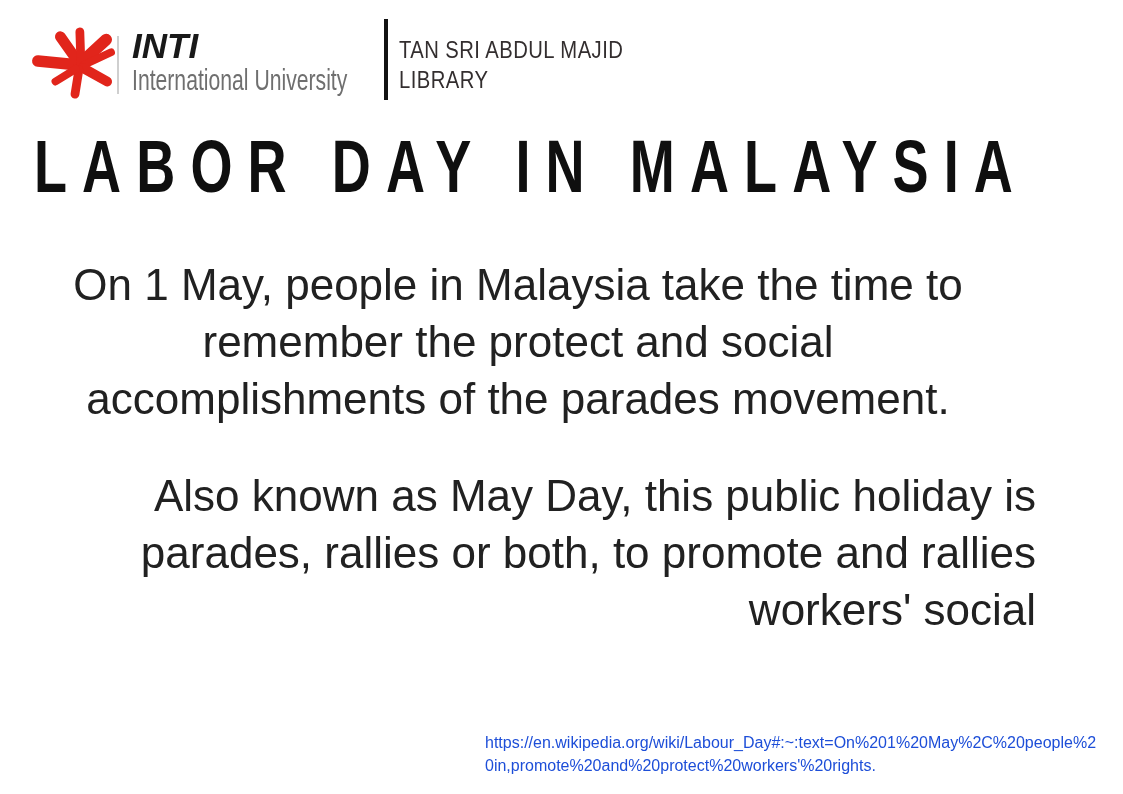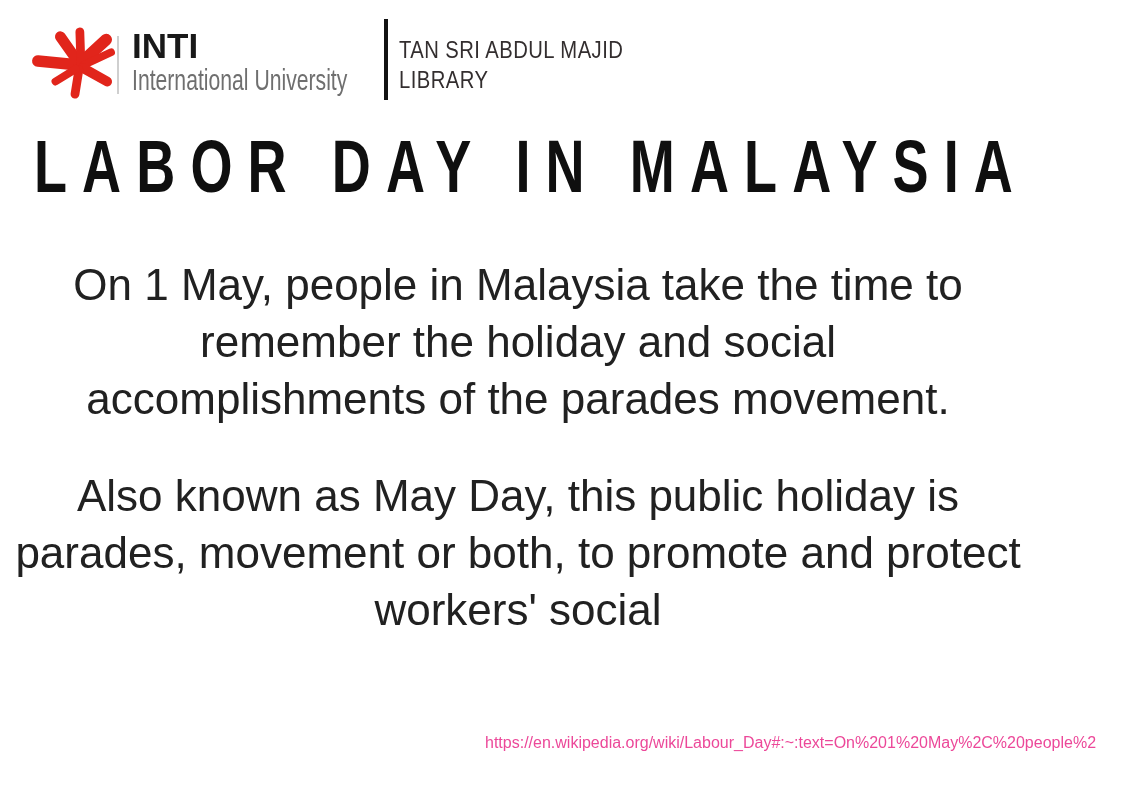--- a/index.html
+++ b/index.html
@@ -36,20 +36,21 @@
     position: absolute;
     left: 132px;
     top: 28px;
   }
   .org-name {
     font-size: 35px;
     font-weight: bold;
     color: #191919;
     line-height: 1.0;
     letter-spacing: 0px;
+    font-style: italic;
   }
   .org-subtitle {
     margin-top: 3px;
     font-size: 29px;
     color: #6f6f6f;
     line-height: 1.0;
     transform: scaleX(0.73);
     transform-origin: left center;
     white-space: nowrap;
   }
@@ -96,30 +97,30 @@
     left: 0;
     width: 1036px;
     text-align: center;
     font-size: 44px;
     line-height: 57px;
     color: #212121;
     letter-spacing: 0px;
   }
   .para span { display: block; }
   .p1 { top: 256px; }
-  .p2 { top: 467px; }
+  .p2 { top: 467px; text-align: right; }
 
   
   .source {
     position: absolute;
     left: 485px;
     top: 731px;
     font-size: 16px;
     line-height: 23px;
-    color: #ec4899;
+    color: #1d4ed8;
     white-space: nowrap;
   }
 </style>
 </head>
 <body>
 
 <div class="slide">
 
   <svg class="logo-star" viewBox="0 0 90 80" xmlns="http://www.w3.org/2000/svg" aria-hidden="true">
     <g stroke="#e1251b" stroke-linecap="round" fill="none">
@@ -145,27 +146,28 @@
 
   <div class="library-block">
     <div>TAN SRI ABDUL MAJID</div>
     <div>LIBRARY</div>
   </div>
 
   <h1 class="title">LABOR DAY IN MALAYSIA</h1>
 
   <div class="para p1">
     <span>On 1 May, people in Malaysia take the time to</span>
-    <span>remember the holiday and social</span>
+    <span>remember the protect and social</span>
     <span>accomplishments of the parades movement.</span>
   </div>
 
   <div class="para p2">
     <span>Also known as May Day, this public holiday is</span>
-    <span>parades, movement or both, to promote and protect</span>
+    <span>parades, rallies or both, to promote and rallies</span>
     <span>workers' social</span>
   </div>
 
   <div class="source">
     <div>https://en.wikipedia.org/wiki/Labour_Day#:~:text=On%201%20May%2C%20people%2</div>
+    <div>0in,promote%20and%20protect%20workers'%20rights.</div>
   </div>
 
 </div>
 
 </body></html>

